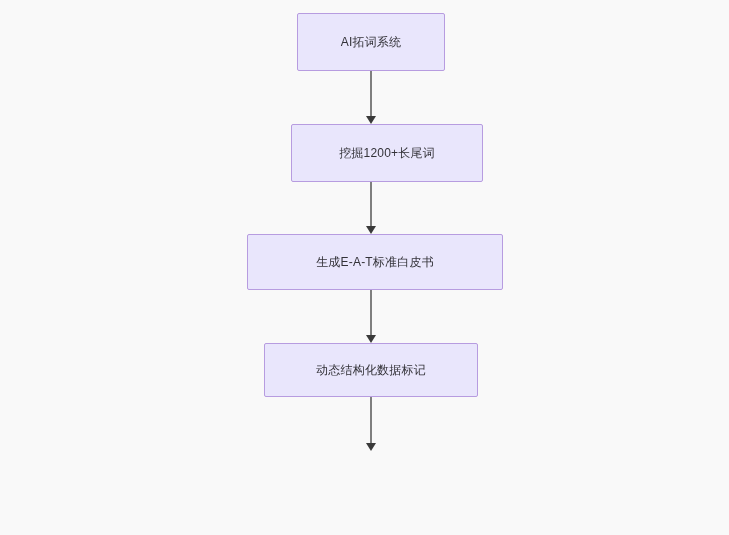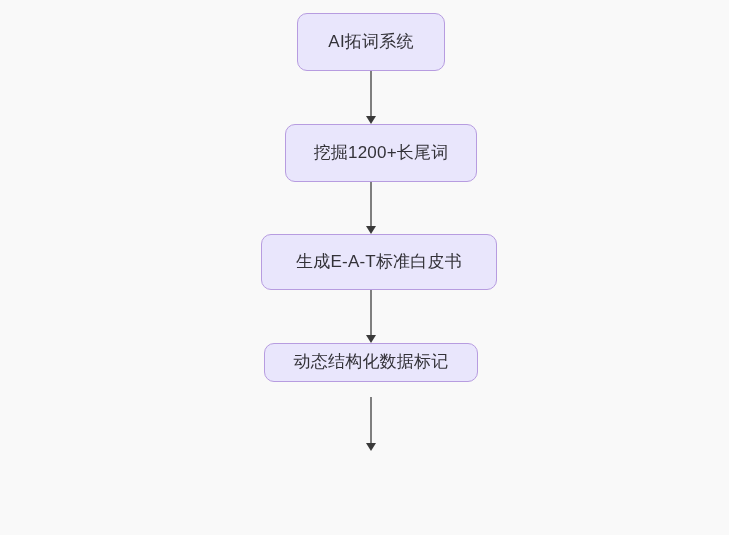--- a/index.html
+++ b/index.html
@@ -16,26 +16,26 @@
   #flowchart {
     position: relative;
     width: 729px;
     height: 535px;
   }
   .node {
     position: absolute;
     box-sizing: border-box;
     background: #e9e6fc;
     border: 1.6px solid #b79ce0;
-    border-radius: 10px;
+    border-radius: 2px;
     display: flex;
     align-items: center;
     justify-content: center;
     color: #333238;
-    font-size: 17px;
+    font-size: 12px;
     line-height: 1.2;
     letter-spacing: 0.2px;
     white-space: nowrap;
   }
   .edge {
     position: absolute;
     width: 0;
     height: 0;
   }
   .edge-line {
@@ -62,39 +62,39 @@
 
   <div class="node" style="left: 297px; top: 13px; width: 148px; height: 58px; background: rgb(233, 230, 252); border-color: rgb(183, 156, 224); color: rgb(51, 50, 56);">
     <span>AI拓词系统</span>
   </div>
 
   <div class="edge" style="left: 371px; top: 71px;">
     <div class="edge-line" style="height: 45.5px; background: rgb(127, 127, 127);"></div>
     <div class="edge-head" style="top: 44.5px; border-top-color: rgb(58, 58, 58);"></div>
   </div>
 
-  <div class="node" style="left: 285px; top: 124px; width: 192px; height: 58px; background: rgb(233, 230, 252); border-color: rgb(183, 156, 224); color: rgb(51, 50, 56);">
+  <div class="node" style="left: 291px; top: 124px; width: 192px; height: 58px; background: rgb(233, 230, 252); border-color: rgb(183, 156, 224); color: rgb(51, 50, 56);">
     <span>挖掘1200+长尾词</span>
   </div>
 
   <div class="edge" style="left: 371px; top: 182px;">
     <div class="edge-line" style="height: 44.5px; background: rgb(127, 127, 127);"></div>
     <div class="edge-head" style="top: 43.5px; border-top-color: rgb(58, 58, 58);"></div>
   </div>
 
-  <div class="node" style="left: 261px; top: 234px; width: 236px; height: 56px; background: rgb(233, 230, 252); border-color: rgb(183, 156, 224); color: rgb(51, 50, 56); justify-content: center;">
+  <div class="node" style="left: 247px; top: 234px; width: 256px; height: 56px; background: rgb(233, 230, 252); border-color: rgb(183, 156, 224); color: rgb(51, 50, 56); justify-content: center;">
     <span>生成E-A-T标准白皮书</span>
   </div>
 
   <div class="edge" style="left: 371px; top: 290px;">
     <div class="edge-line" style="height: 45.5px; background: rgb(127, 127, 127);"></div>
     <div class="edge-head" style="top: 44.5px; border-top-color: rgb(58, 58, 58);"></div>
   </div>
 
-  <div class="node" style="left: 264px; top: 343px; width: 214px; height: 39px; background: rgb(233, 230, 252); border-color: rgb(183, 156, 224); color: rgb(51, 50, 56);">
+  <div class="node" style="left: 264px; top: 343px; width: 214px; height: 54px; background: rgb(233, 230, 252); border-color: rgb(183, 156, 224); color: rgb(51, 50, 56);">
     <span>动态结构化数据标记</span>
   </div>
 
   <div class="edge" style="left: 371px; top: 397px;">
     <div class="edge-line" style="height: 46.5px; background: rgb(127, 127, 127);"></div>
     <div class="edge-head" style="top: 45.5px; border-top-color: rgb(58, 58, 58);"></div>
   </div>
 
 
 </div>

